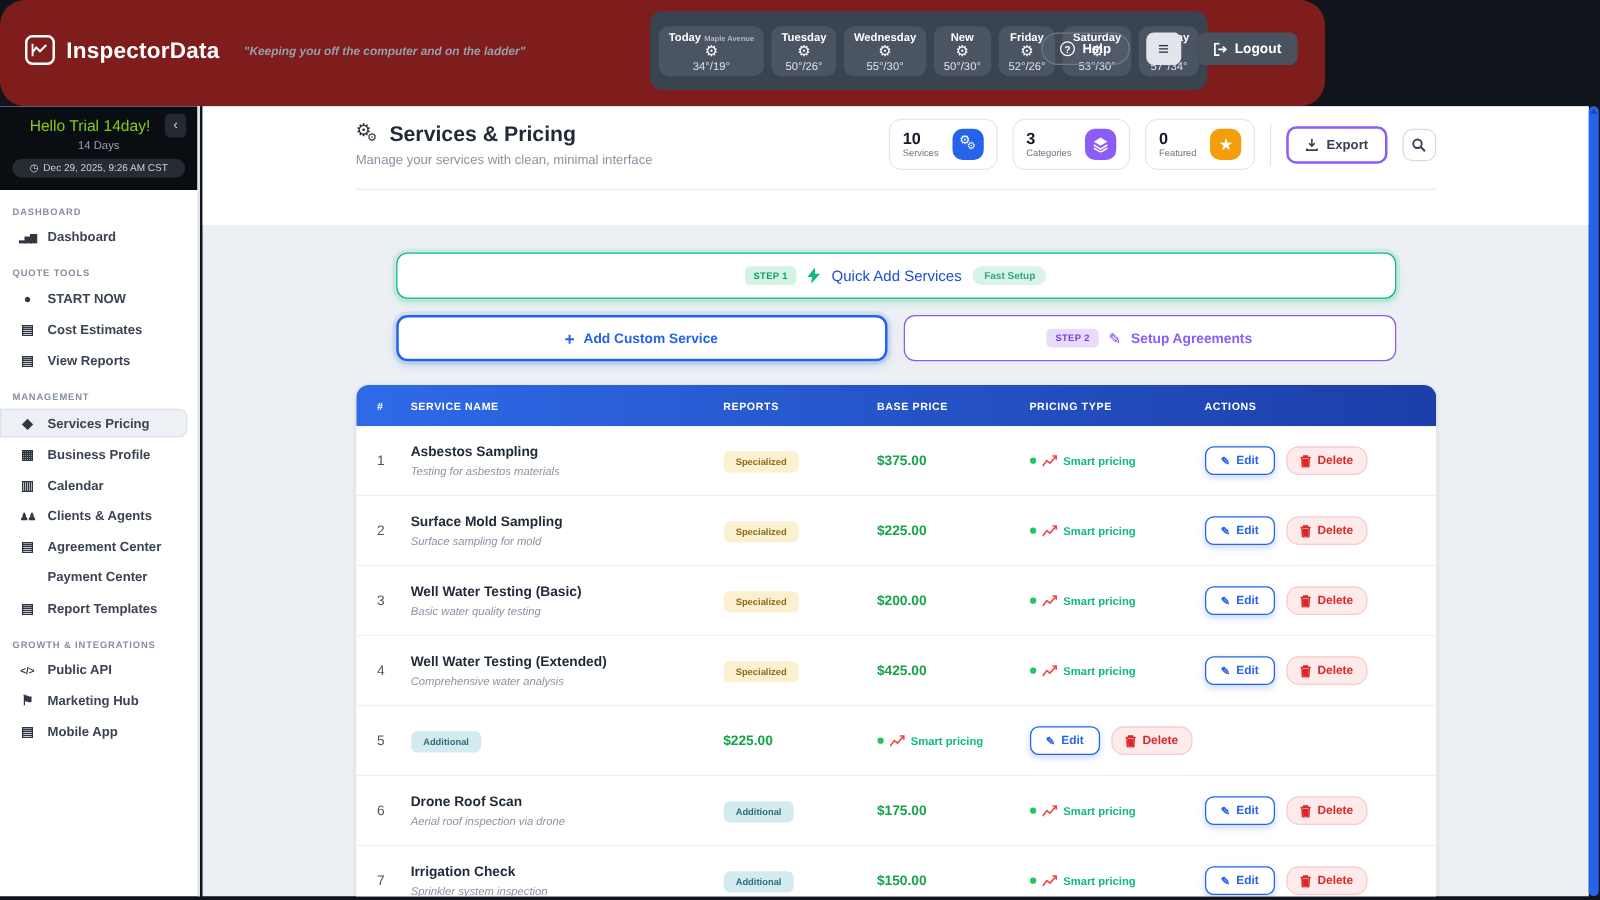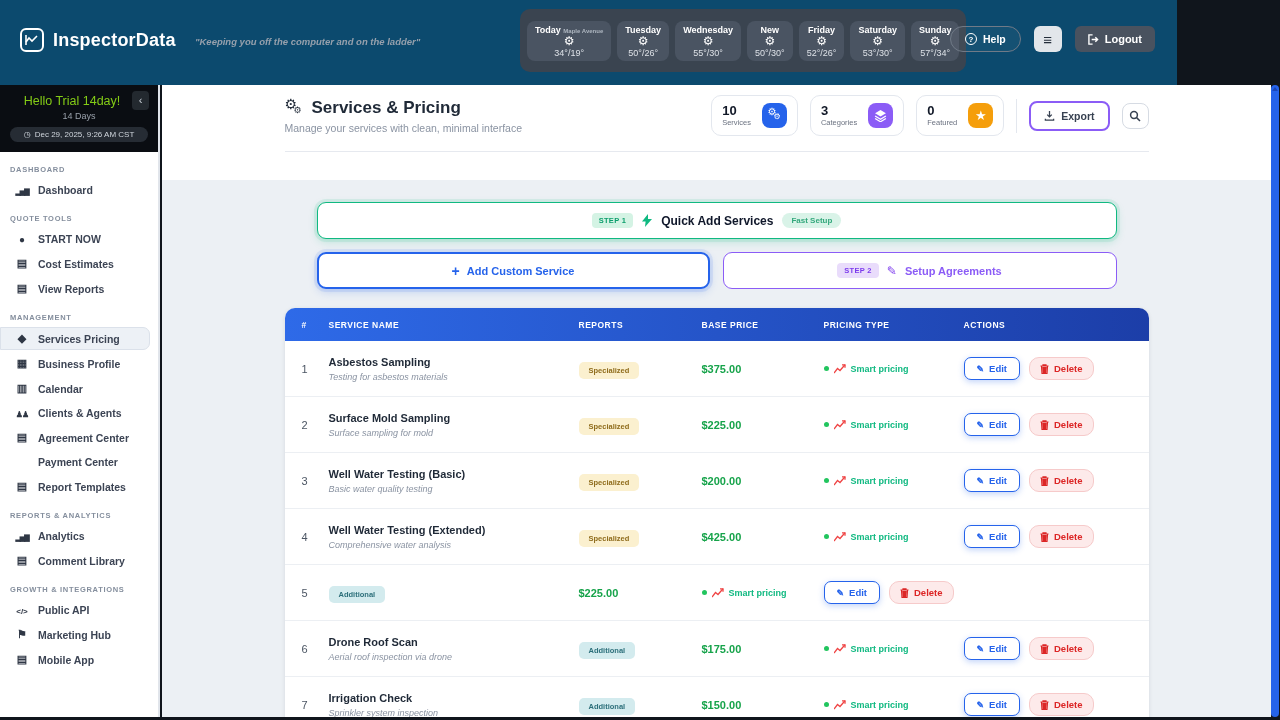--- a/index.html
+++ b/index.html
@@ -1,20 +1,20 @@
 <!DOCTYPE html>
 <html><head>
 <meta charset="utf-8">
 <style>
   * { box-sizing: border-box; margin: 0; padding: 0; }
   html,body { width:1280px; height:720px; overflow:hidden; }
   body { font-family:"Liberation Sans",sans-serif; background:#10151c; position:relative; }
 
   
-  .topbar { position:absolute; top:0; left:0; width:1177px; height:85px; background:#0c4a6e; }
+  .topbar { position:absolute; top:0; left:0; width:1060px; height:85px; background:#7f1d1d;border-radius:20px; }
   .brand { position:absolute; left:20px; top:28px; display:flex; align-items:center; gap:9px; }
   .brand-icon { width:24px; height:24px; border:2px solid #fff; border-radius:6px; display:flex; align-items:center; justify-content:center; }
   .brand-name { color:#fff; font-size:18px; font-weight:800; letter-spacing:.2px; }
   .tagline { position:absolute; left:195px; top:36px; color:#96a0ac; font-size:9.5px; font-style:italic; font-weight:bold; }
 
   .weather { position:absolute; left:520px; top:9px; height:63px; background:#3a4450; border-radius:10px; display:flex; align-items:center; padding:0 7px; gap:6px; }
   .wcard { background:#4a5462; border-radius:8px; padding:4px 8px 3px; text-align:center; color:#fff; min-width:44px; }
   .wtop { font-size:9px; font-weight:bold; white-space:nowrap; }
   .wloc { font-size:6px; color:#aeb6c0; font-weight:bold; }
   .wgear { font-size:12px; line-height:13px; color:#fff; }
@@ -79,21 +79,21 @@
   .vline { width:1px; height:34px; background:#e3e7ee; }
   .export-btn { display:flex; gap:6px; background:#fff; border:2px solid #8b5cf6; border-radius:8px; padding:7px 13px; font-size:10.5px; font-weight:bold; color:#374151; cursor:pointer; }
   .search-btn { width:27px; height:26px; background:#fff; border:1px solid #d6dbe3; border-radius:8px; display:flex; align-items:center; justify-content:center; cursor:pointer; }
 
   
   .quickadd { width:800px; margin:22px auto 0; }
   .step1-btn { width:100%; height:37px; background:#fff; border:1.5px solid #10b981; border-radius:9px; display:flex; align-items:center; justify-content:center; gap:9px; cursor:pointer; box-shadow:0 0 0 3px rgba(16,185,129,.10), 0 3px 8px rgba(16,185,129,.22); }
   .chip { font-size:7.5px; font-weight:bold; border-radius:4px; padding:3px 7px; letter-spacing:.3px; }
   .chip.green { background:#d4f3e4; color:#0c9e6c; }
   .chip.purple { background:#e9dcfb; color:#7c3aed; }
-  .step1-label { font-size:12px; font-weight:700; color:#0f172a; }
+  .step1-label { font-size:12px; font-weight:400; color:#1d4ed8; }
   .fast-chip { font-size:8px; font-weight:bold; background:#d9f3e8; color:#34a87c; border-radius:9px; padding:3px 9px; }
   .qa-row2 { display:flex; gap:13px; margin-top:13px; }
   .addcustom-btn { flex:392; height:37px; background:#fff; border:2px solid #2563eb; border-radius:9px; display:flex; align-items:center; justify-content:center; gap:7px; color:#2563eb; font-size:11px; font-weight:800; cursor:pointer; box-shadow:0 0 0 3px rgba(37,99,235,.10), 0 3px 8px rgba(37,99,235,.22); }
   .plus-glyph { font-size:14px; font-weight:600; line-height:1; }
   .step2-btn { flex:395; height:37px; background:#fff; border:1.5px solid #8b5cf6; border-radius:9px; display:flex; align-items:center; justify-content:center; gap:8px; cursor:pointer; }
   .step2-label { font-size:11px; font-weight:800; color:#8b5cf6; }
   .docpen-glyph { color:#7c3aed; font-size:12px; }
 
   
   .tablewrap { width:864px; margin:19px auto 0; background:#fff; border-radius:10px 10px 0 0; box-shadow:0 1px 4px rgba(15,23,42,.10); overflow:hidden; }
@@ -274,35 +274,20 @@
               <span>Payment Center</span>
             </div>
 
             <div class="nav-item">
               <span class="ni doc"></span>
               <span>Report Templates</span>
             </div>
           </div>
       </div>
 
-      <div class="sb-section">
-        <div class="sb-title">REPORTS &amp; ANALYTICS</div>
-        <div data-each="items">
-
-            <div class="nav-item">
-              <span class="ni chart"></span>
-              <span>Analytics</span>
-            </div>
-
-            <div class="nav-item">
-              <span class="ni doc"></span>
-              <span>Comment Library</span>
-            </div>
-          </div>
-      </div>
 
       <div class="sb-section">
         <div class="sb-title">GROWTH &amp; INTEGRATIONS</div>
         <div data-each="items">
 
             <div class="nav-item">
               <span class="ni code"></span>
               <span>Public API</span>
             </div>
 

